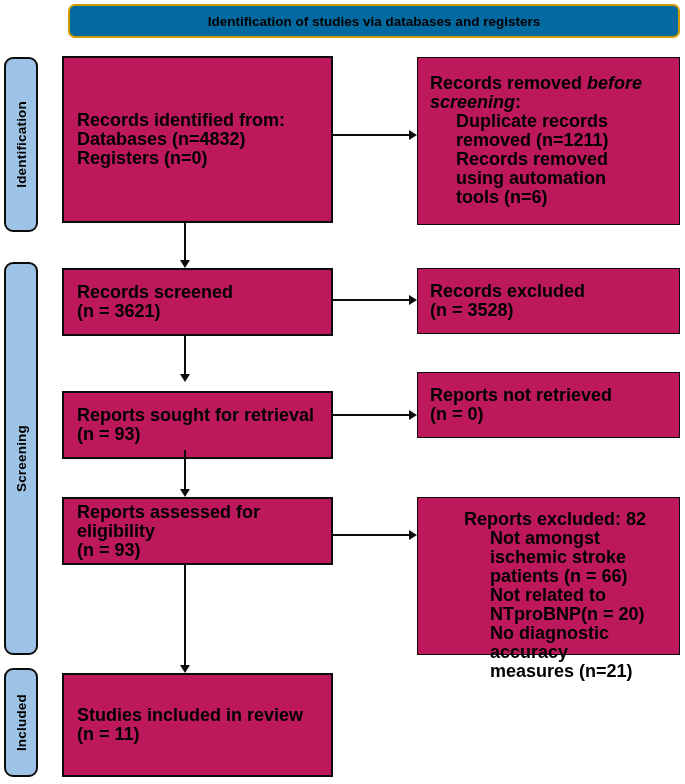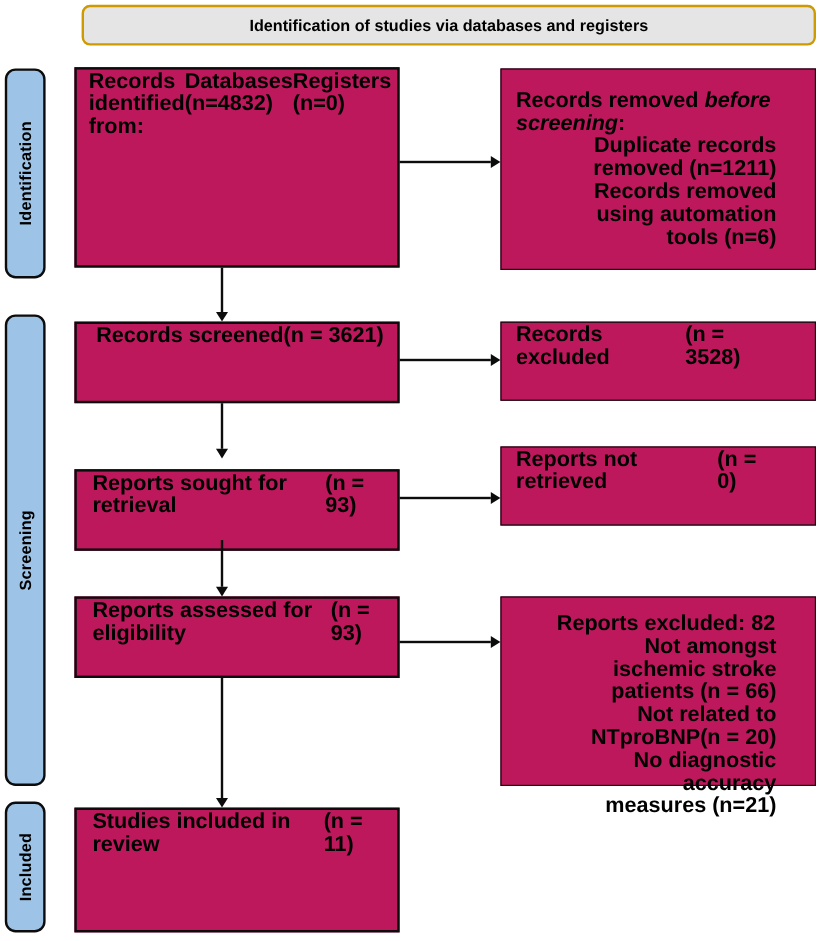--- a/index.html
+++ b/index.html
@@ -2,41 +2,41 @@
 <html><head>
 <meta charset="utf-8">
 <style>
   html,body { margin:0; padding:0; background:#ffffff; }
   .canvas {
     position:relative; width:685px; height:784px; background:#ffffff;
     font-family:"Liberation Sans", sans-serif; color:#000; overflow:hidden;
   }
   .banner {
     position:absolute; left:68px; top:4px; width:612px; height:34px;
-    background:#e5e5e5; border:2px solid #CE9A00; border-radius:7px;
+    background:#0369a1; border:2px solid #CE9A00; border-radius:7px;
     box-sizing:border-box; display:flex; align-items:center; justify-content:center;
     font-weight:bold; font-size:13.5px;
   }
   .side {
     position:absolute; left:4px; width:34px; background:#9DC3E6;
     border:2px solid #0c0c0c; border-radius:9px; box-sizing:border-box;
     display:flex; align-items:center; justify-content:center;
   }
   .side span {
     writing-mode:vertical-rl; transform:rotate(180deg);
     font-weight:bold; font-size:13.5px; white-space:nowrap; letter-spacing:0.2px;
   }
   .box {
     position:absolute; background:#be185d; border:2px solid #0c0c0c;
     box-sizing:border-box; font-size:18px; line-height:19px;font-weight:bold;
   }
   .box.left  { left:62px;  width:271px; padding-left:13px; padding-right:8px; }
   .box.right { left:417px; width:263px; border-width:1.5px; padding-left:12px; padding-right:32px; }
-  .box.vcenter { display:flex; flex-direction:row; justify-content:center; }
-  .indent { margin-left:26px;text-align:right; }
+  .box.vcenter { display:flex; flex-direction:column; justify-content:center; }
+  .indent { margin-left:26px; }
   .arrow-v { position:absolute; width:2px; background:#0c0c0c; }
   .arrow-v::after {
     content:""; position:absolute; bottom:-8px; left:50%; margin-left:-5.5px;
     border-left:5.5px solid transparent; border-right:5.5px solid transparent;
     border-top:8.5px solid #0c0c0c;
   }
   .arrow-h { position:absolute; height:2px; background:#0c0c0c; }
   .arrow-h::after {
     content:""; position:absolute; right:-8px; top:50%; margin-top:-5.5px;
     border-top:5.5px solid transparent; border-bottom:5.5px solid transparent;

